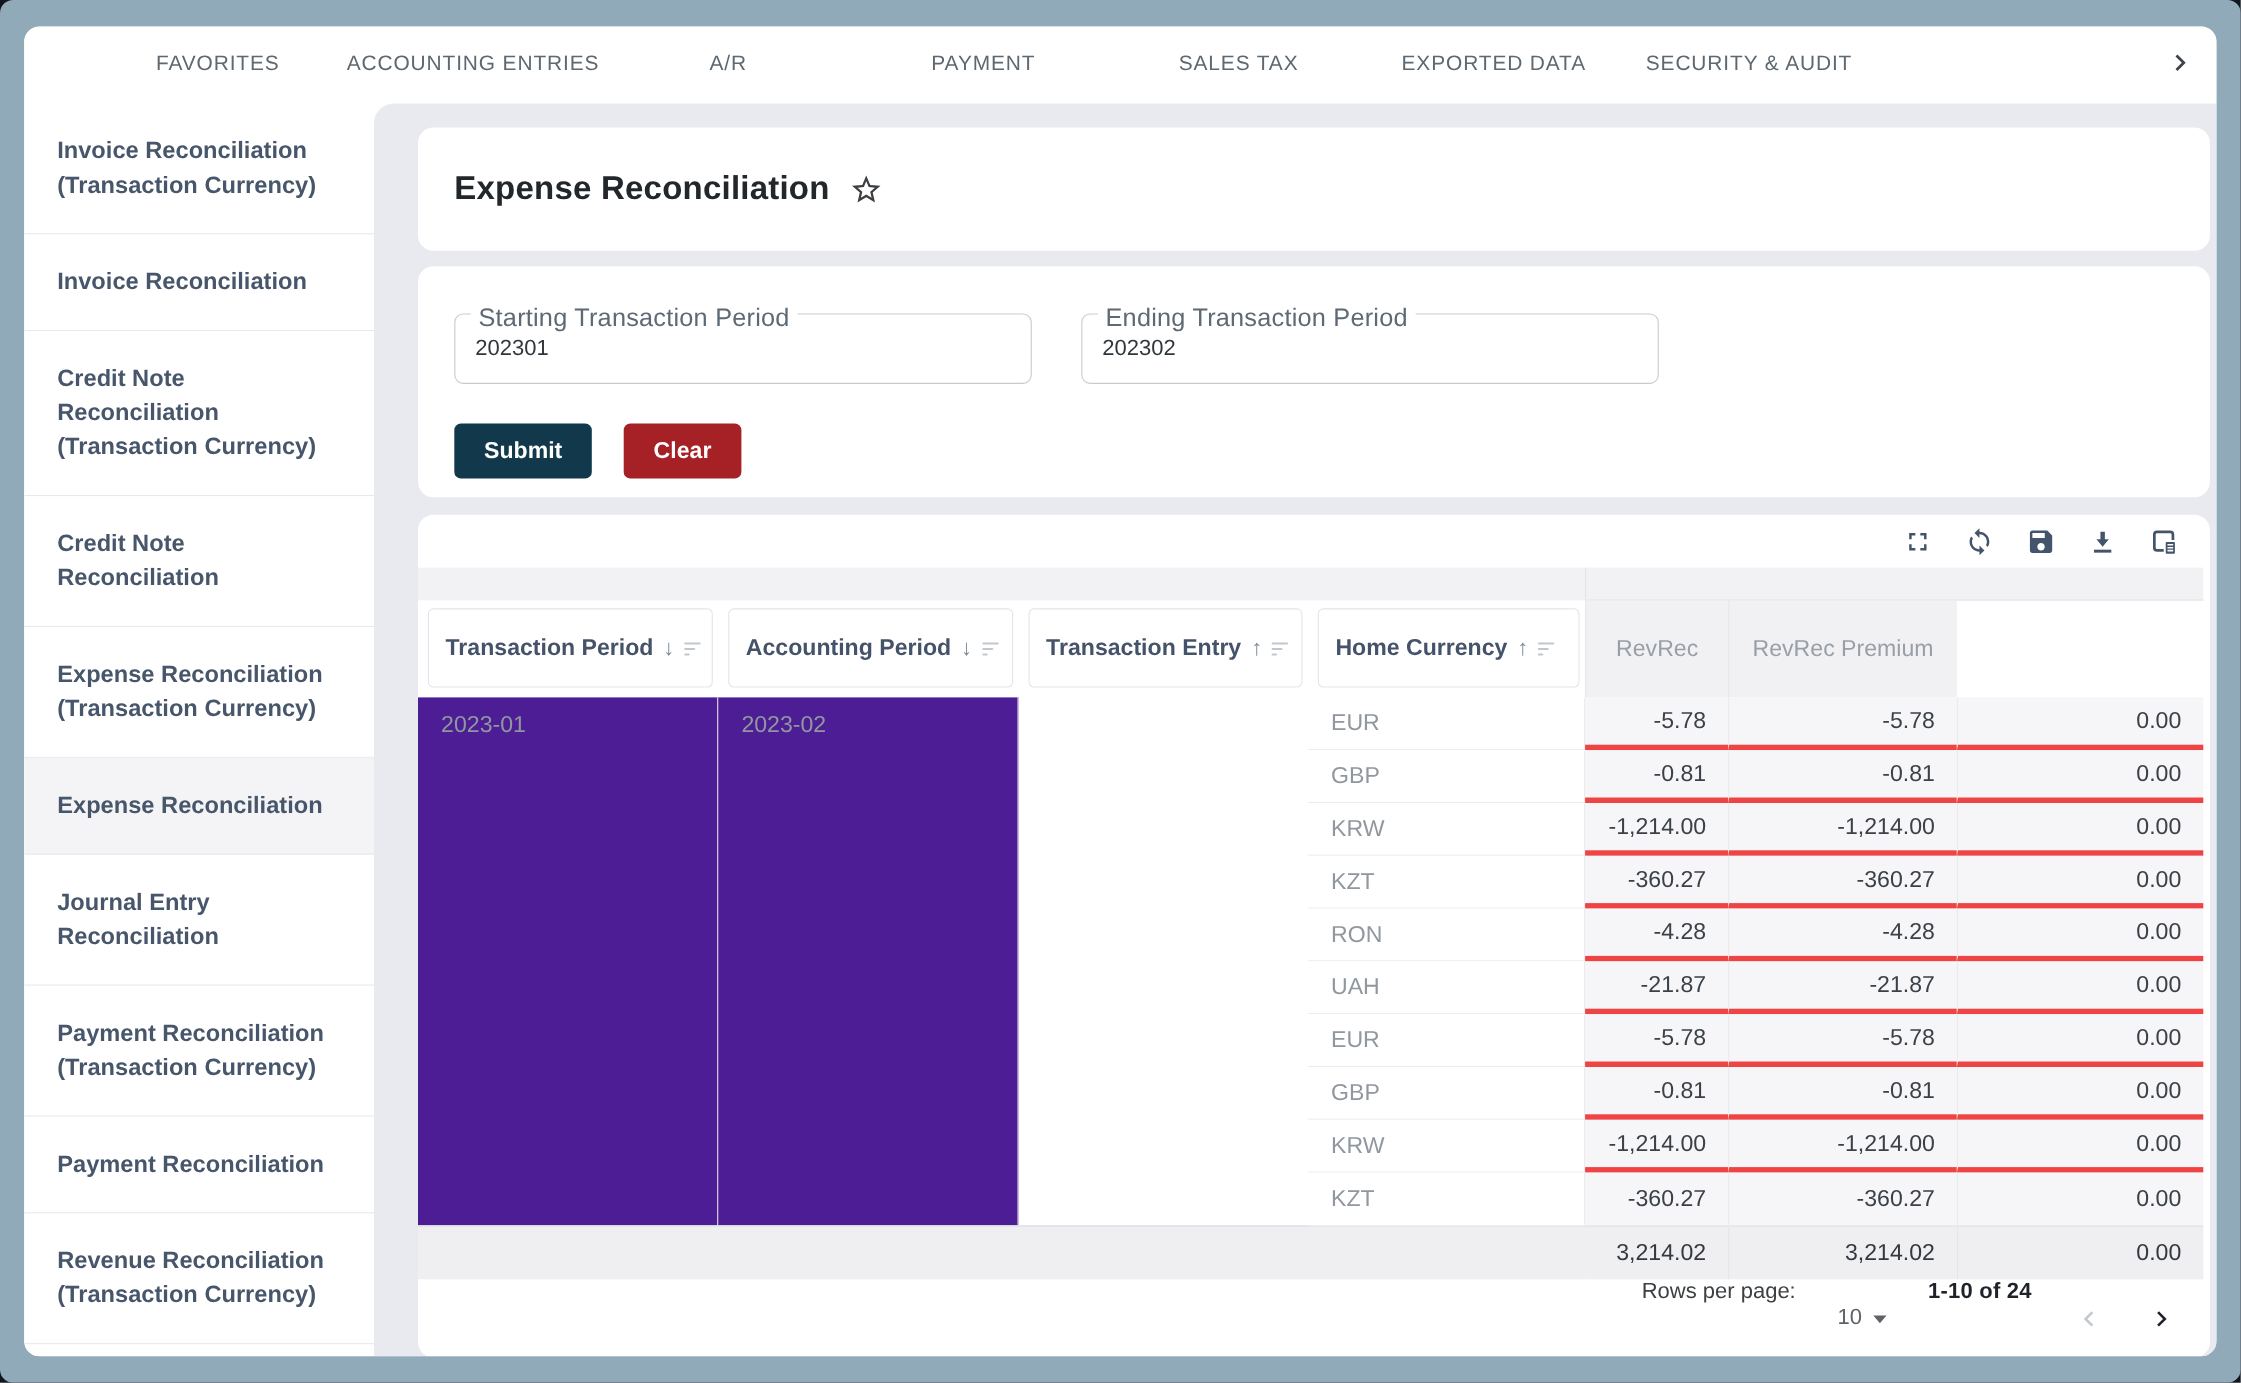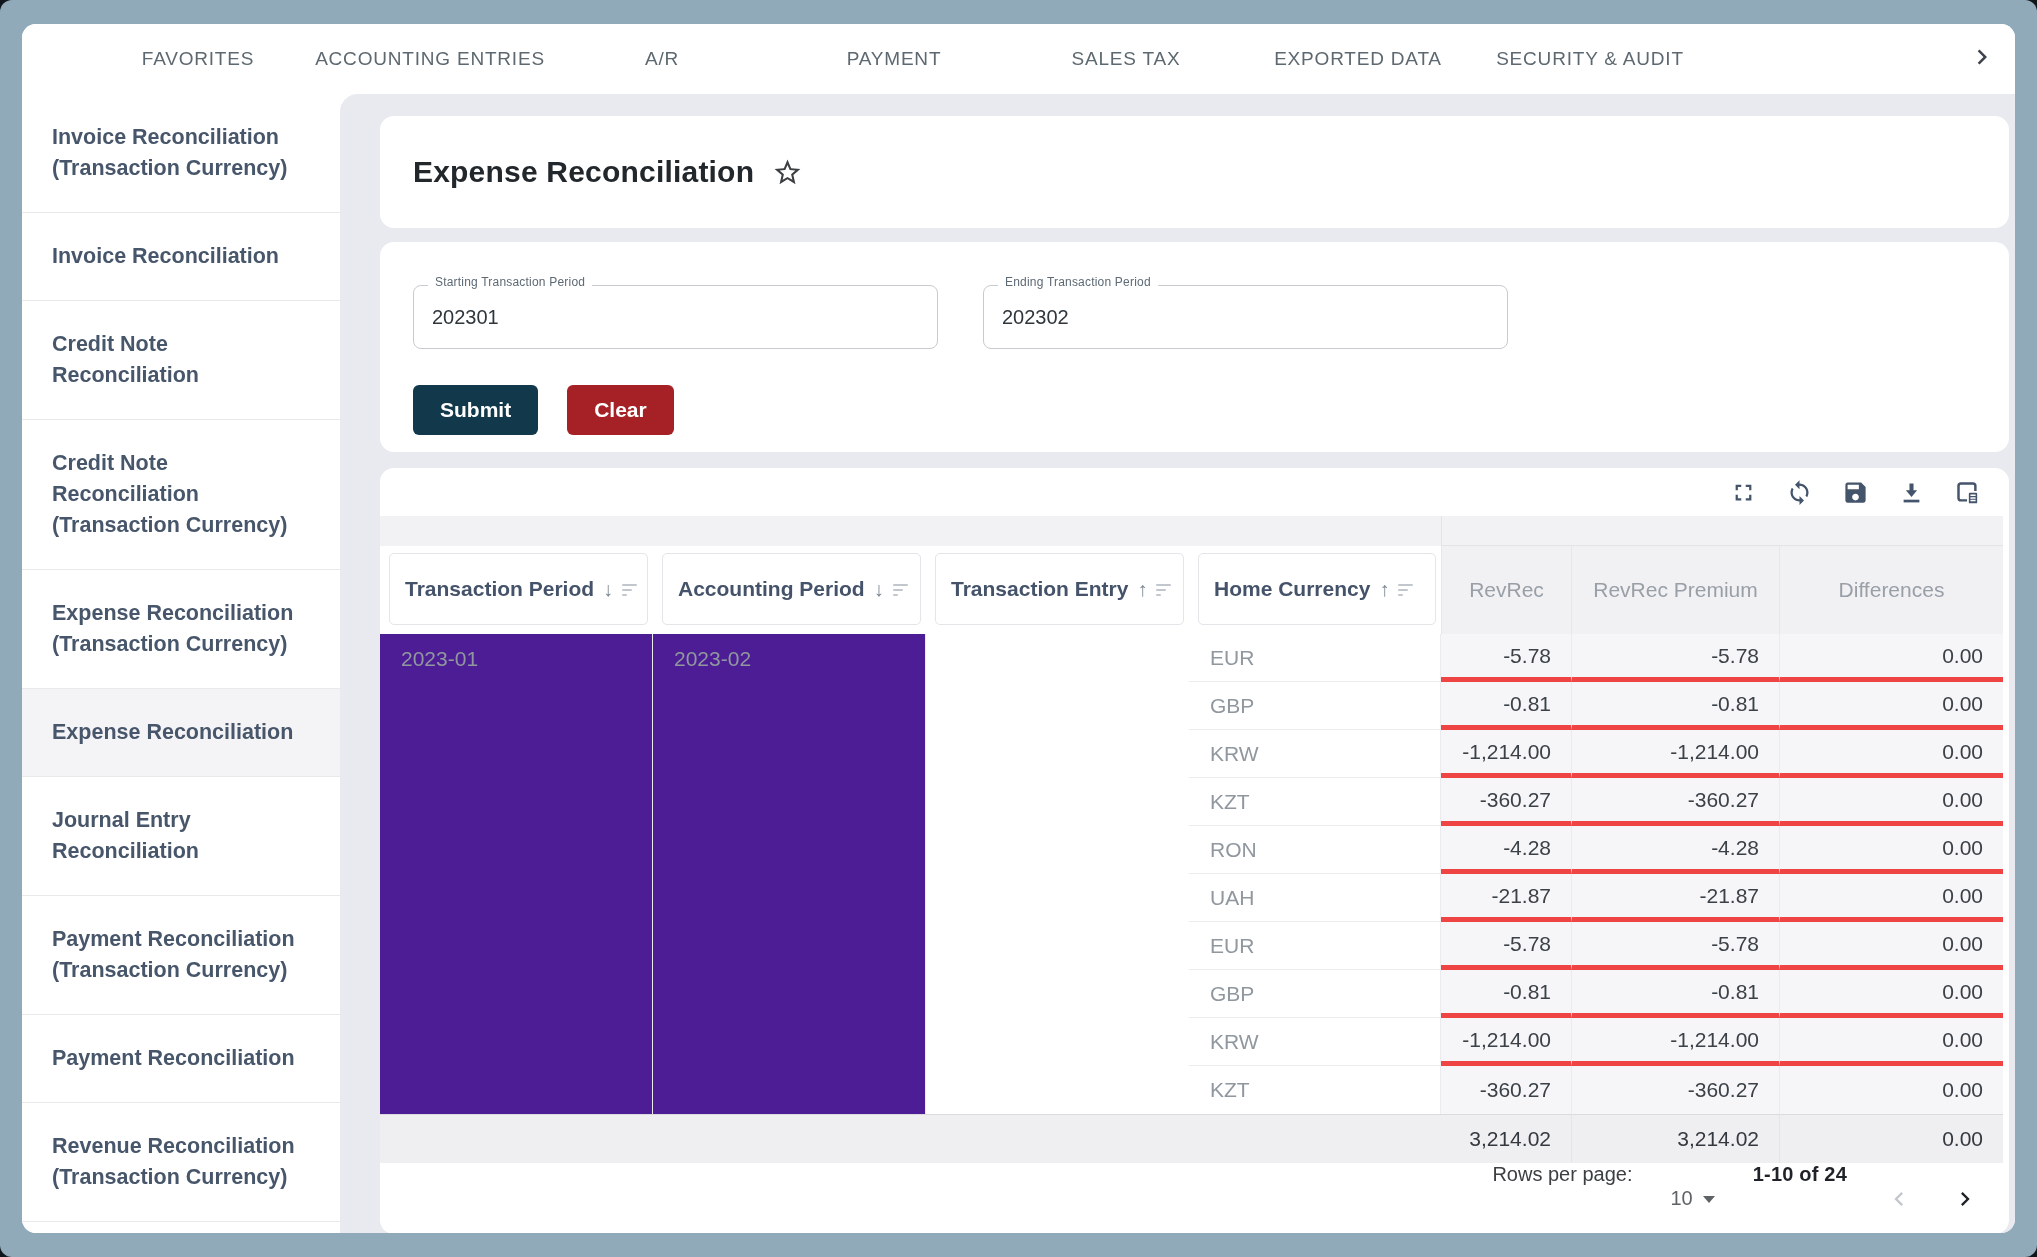--- a/index.html
+++ b/index.html
@@ -88,21 +88,21 @@
   .form-card{height:210px;margin-bottom:16px;position:relative;box-sizing:border-box;padding:43px 33px 0 33px;}
   .fields{display:flex;gap:45px;}
   .ofield{
     position:relative;width:525px;height:64px;box-sizing:border-box;
     border:1.5px solid #c7cbcf;border-radius:8px;
     background:#fff;
   }
   .ofield .flabel{
     position:absolute;top:-11px;left:14px;
     background:#fff;padding:0 7px;
-    font-size:12px;color:#5d6974;letter-spacing:.2px;
+    font-size:23px;color:#5d6974;letter-spacing:.2px;
   }
   .ofield input{
     border:none;outline:none;background:transparent;
     width:100%;height:100%;box-sizing:border-box;
     padding:0 18px;font-size:20px;color:#2f363c;
     font-family:"Liberation Sans", sans-serif;
   }
   .form-buttons{display:flex;gap:29px;margin-top:36px;align-items:flex-end;}
   .btn{
     border:none;border-radius:6px;color:#fff;
@@ -213,22 +213,22 @@
             </svg>
         </span>
       </div>
     </div>
 
     <div class="content">
 
       <div class="sidebar" id="sidebar-host">
           <div class="side-item">Invoice Reconciliation (Transaction Currency)</div>
           <div class="side-item">Invoice Reconciliation</div>
+          <div class="side-item">Credit Note Reconciliation (Transaction Currency)</div>
           <div class="side-item">Credit Note Reconciliation</div>
-          <div class="side-item">Credit Note Reconciliation (Transaction Currency)</div>
           <div class="side-item">Expense Reconciliation (Transaction Currency)</div>
           <div class="side-item selected">Expense Reconciliation</div>
           <div class="side-item">Journal Entry Reconciliation</div>
           <div class="side-item">Payment Reconciliation (Transaction Currency)</div>
           <div class="side-item">Payment Reconciliation</div>
           <div class="side-item">Revenue Reconciliation (Transaction Currency)</div>
           <div class="side-item">Revenue Reconciliation</div>
         </div>
 
       <div class="main">
@@ -345,21 +345,20 @@
 
             <div class="span-cell cell" style="grid-column:1;grid-row:3/13;">2023-01</div>
             <div class="span-cell cell" style="grid-column:2;grid-row:3/13;">2023-02</div>
 
             <div class="tot-lead cell"></div>
             <div class="tot-cell cell" style="grid-column:5;">3,214.02</div>
             <div class="tot-cell cell mid" style="grid-column:6;">3,214.02</div>
             <div class="tot-cell cell mid" style="grid-column:7;">0.00</div>
           <div class="vlabel cell" style="grid-column: 5;">RevRec</div>
               <div class="vlabel cell" style="grid-column: 6;">RevRec Premium</div>
-              <div class="vlabel cell" style="grid-column: 7;">Differences</div>
               <div class="cur-cell cell" style="grid-area: 3 / 4;">EUR</div>
               <div class="num-cell cell" style="grid-area: 3 / 5;">-5.78</div>
               <div class="num-cell cell mid" style="grid-area: 3 / 6;">-5.78</div>
               <div class="num-cell cell mid" style="grid-area: 3 / 7;">0.00</div>
               <div class="cur-cell cell" style="grid-area: 4 / 4;">GBP</div>
               <div class="num-cell cell" style="grid-area: 4 / 5;">-0.81</div>
               <div class="num-cell cell mid" style="grid-area: 4 / 6;">-0.81</div>
               <div class="num-cell cell mid" style="grid-area: 4 / 7;">0.00</div>
               <div class="cur-cell cell" style="grid-area: 5 / 4;">KRW</div>
               <div class="num-cell cell" style="grid-area: 5 / 5;">-1,214.00</div>

